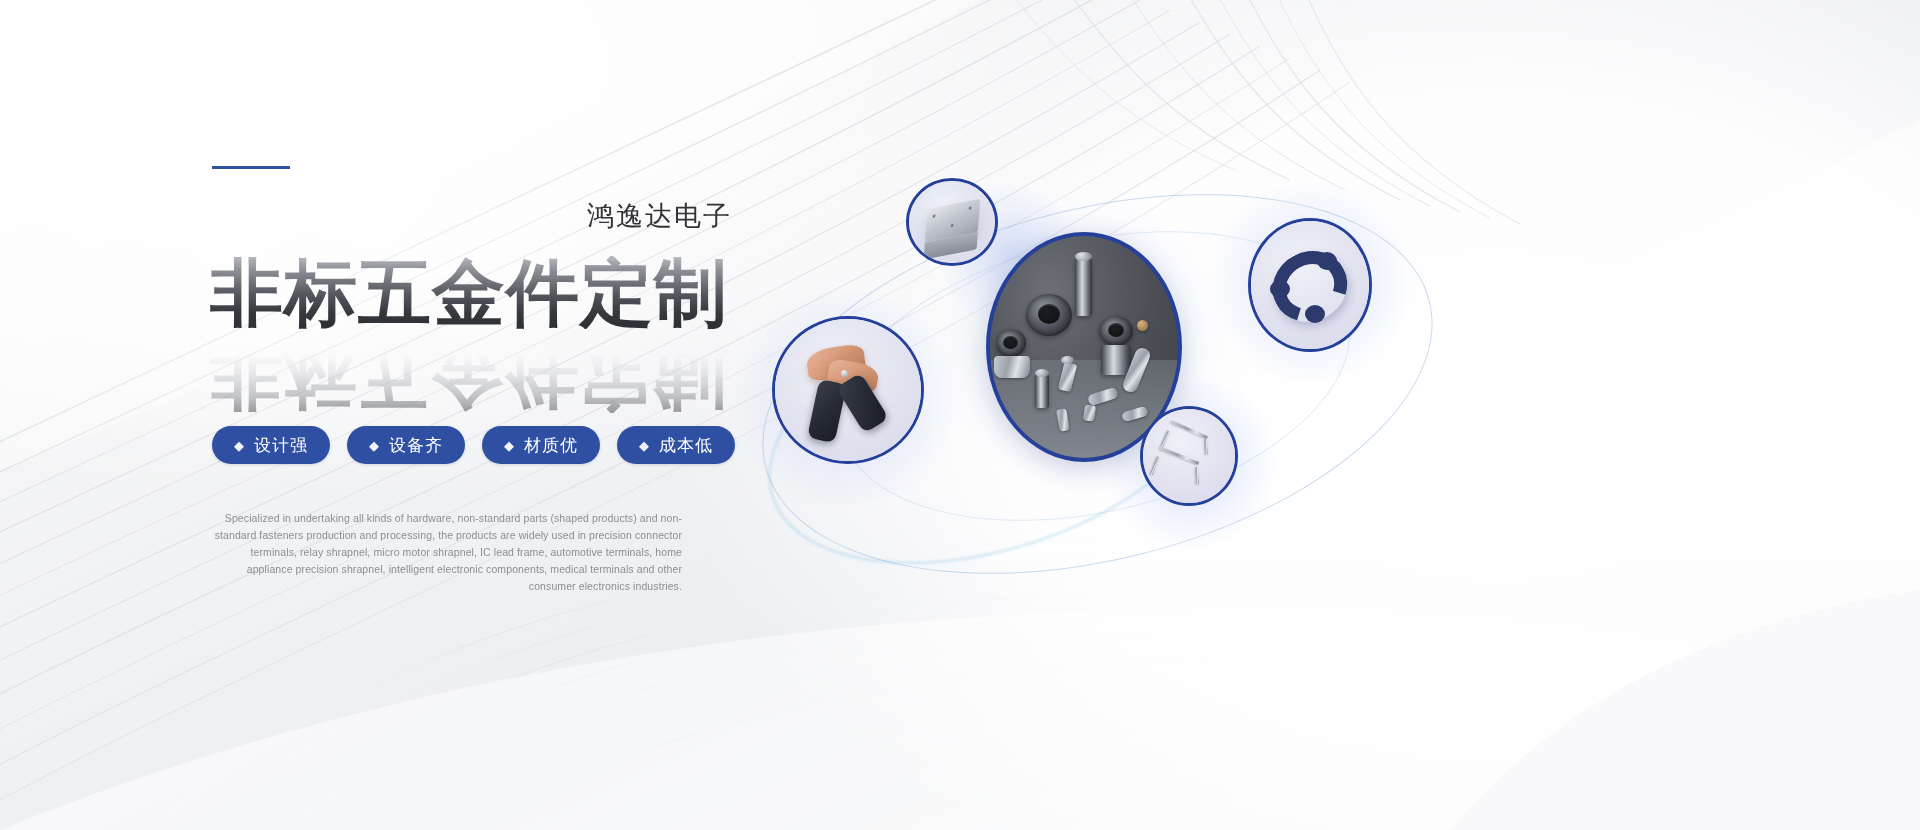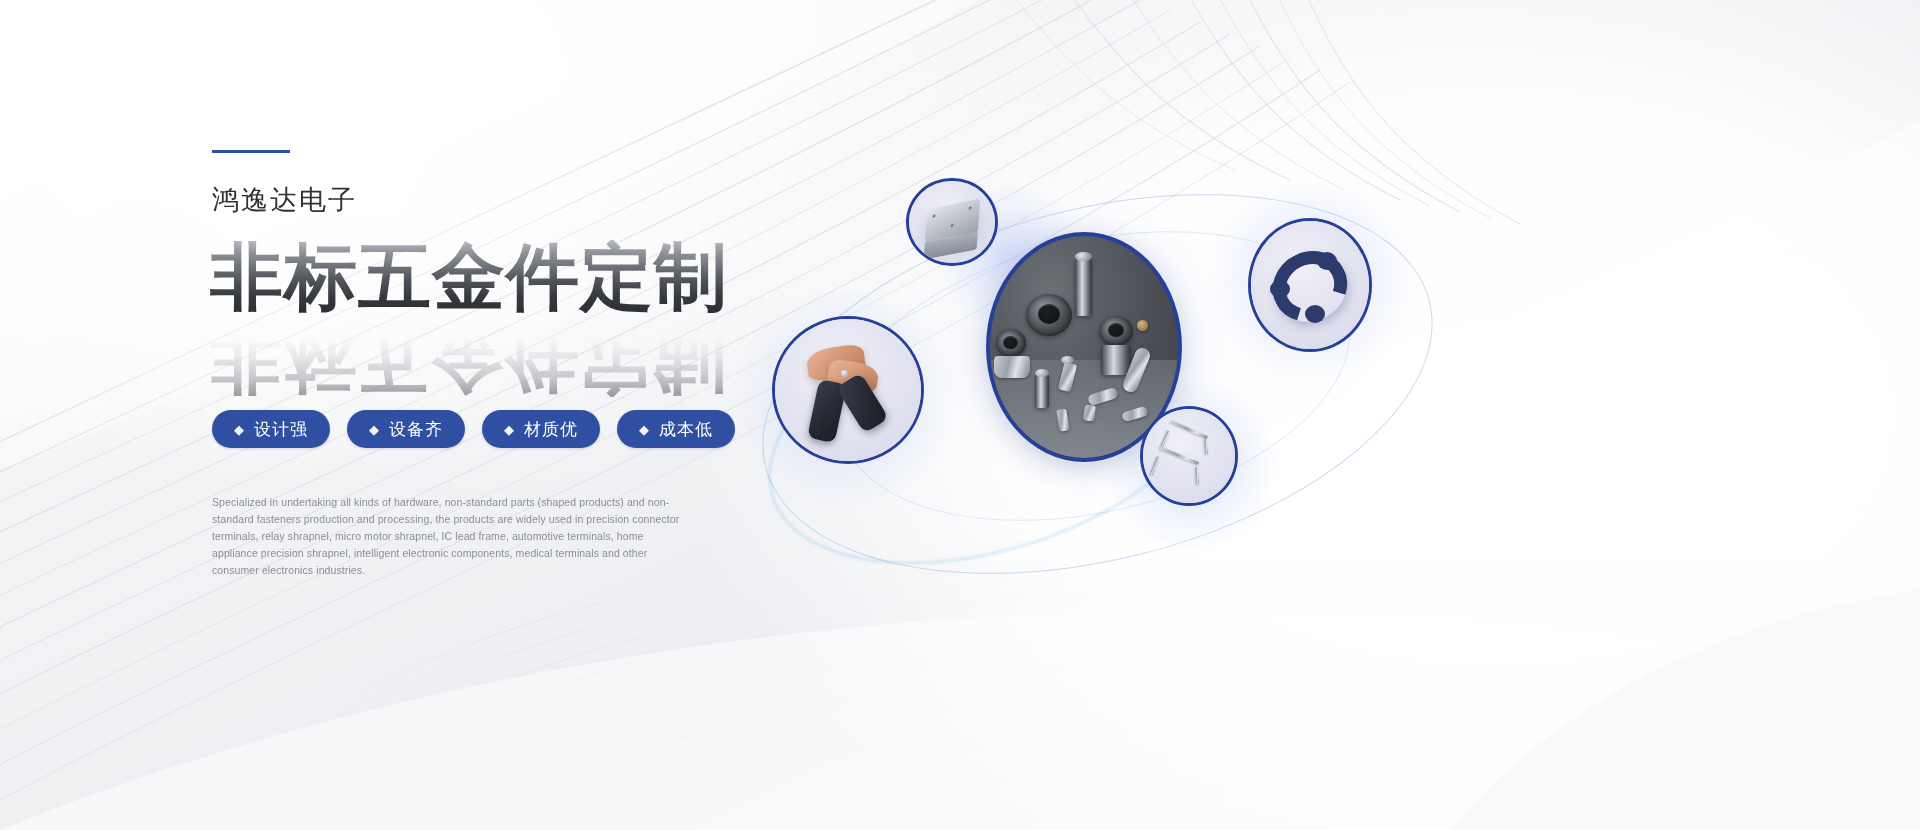--- a/index.html
+++ b/index.html
@@ -22,21 +22,21 @@
   }
   #bg-waves { position:absolute; inset:0; }
   #bg-glow-left {
     position:absolute; left:-180px; top:-120px;
     width:900px; height:620px;
     background:radial-gradient(ellipse at 40% 40%, rgba(255,255,255,.95) 0%, rgba(255,255,255,0) 70%);
     pointer-events:none;
   }
 
   
-  #left-block { position:absolute; left:212px; top:150px; width:520px; }
+  #left-block { position:absolute; left:212px; top:166px; width:520px;text-align:right; }
 
   #accent-bar {
     width:78px; height:3px;
     background:#2f51a4;
     margin-bottom:34px;
   }
   #brand-name {
     font-size:27px; color:#303236; letter-spacing:2px;
     font-weight:400; line-height:1;
     margin-bottom:26px;

